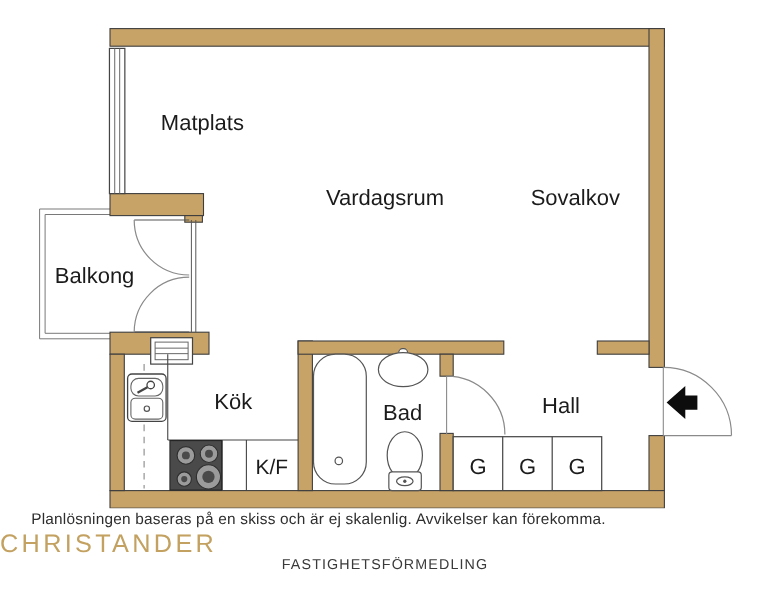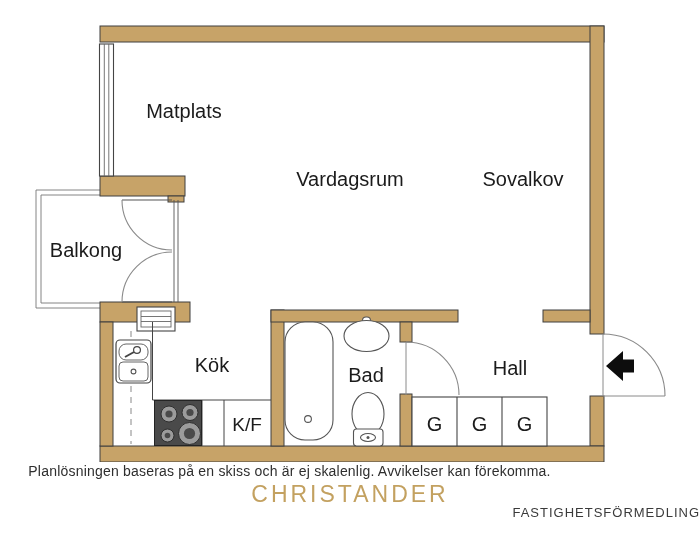--- a/index.html
+++ b/index.html
@@ -19,25 +19,25 @@
   .wall{fill:#c7a368;stroke:#3e3e3e;stroke-width:1;}
   .fixline{stroke:#555555;stroke-width:1.1;fill:none;}
   .fixfill{stroke:#555555;stroke-width:1.1;fill:#ffffff;}
   .arc{stroke:#8a8a8a;stroke-width:1.1;fill:none;}
   .thin{stroke:#777777;stroke-width:0.9;fill:none;}
   .disclaimer{
     position:absolute;left:0;top:463px;width:579px;text-align:center;
     font-size:14px;color:#2e2e2e;letter-spacing:0.2px;
   }
   .brand{
-    position:absolute;left:0;top:481px;width:700px;text-align:center;
+    position:absolute;left:0;top:481px;width:700px;
     font-size:23px;color:#c3a160;letter-spacing:3px;font-weight:normal;
   }
   .brand-sub{
-    position:absolute;left:0;top:505px;width:700px;text-align:right;
+    position:absolute;left:0;top:505px;width:700px;text-align:center;
     font-size:13px;color:#3a3a3a;letter-spacing:1px;font-weight:normal;
   }
 </style>
 </head>
 <body>
 
 <div id="stage">
 
   <svg id="plan-svg" width="700" height="462" viewBox="0 0 700 462" xmlns="http://www.w3.org/2000/svg">
 

